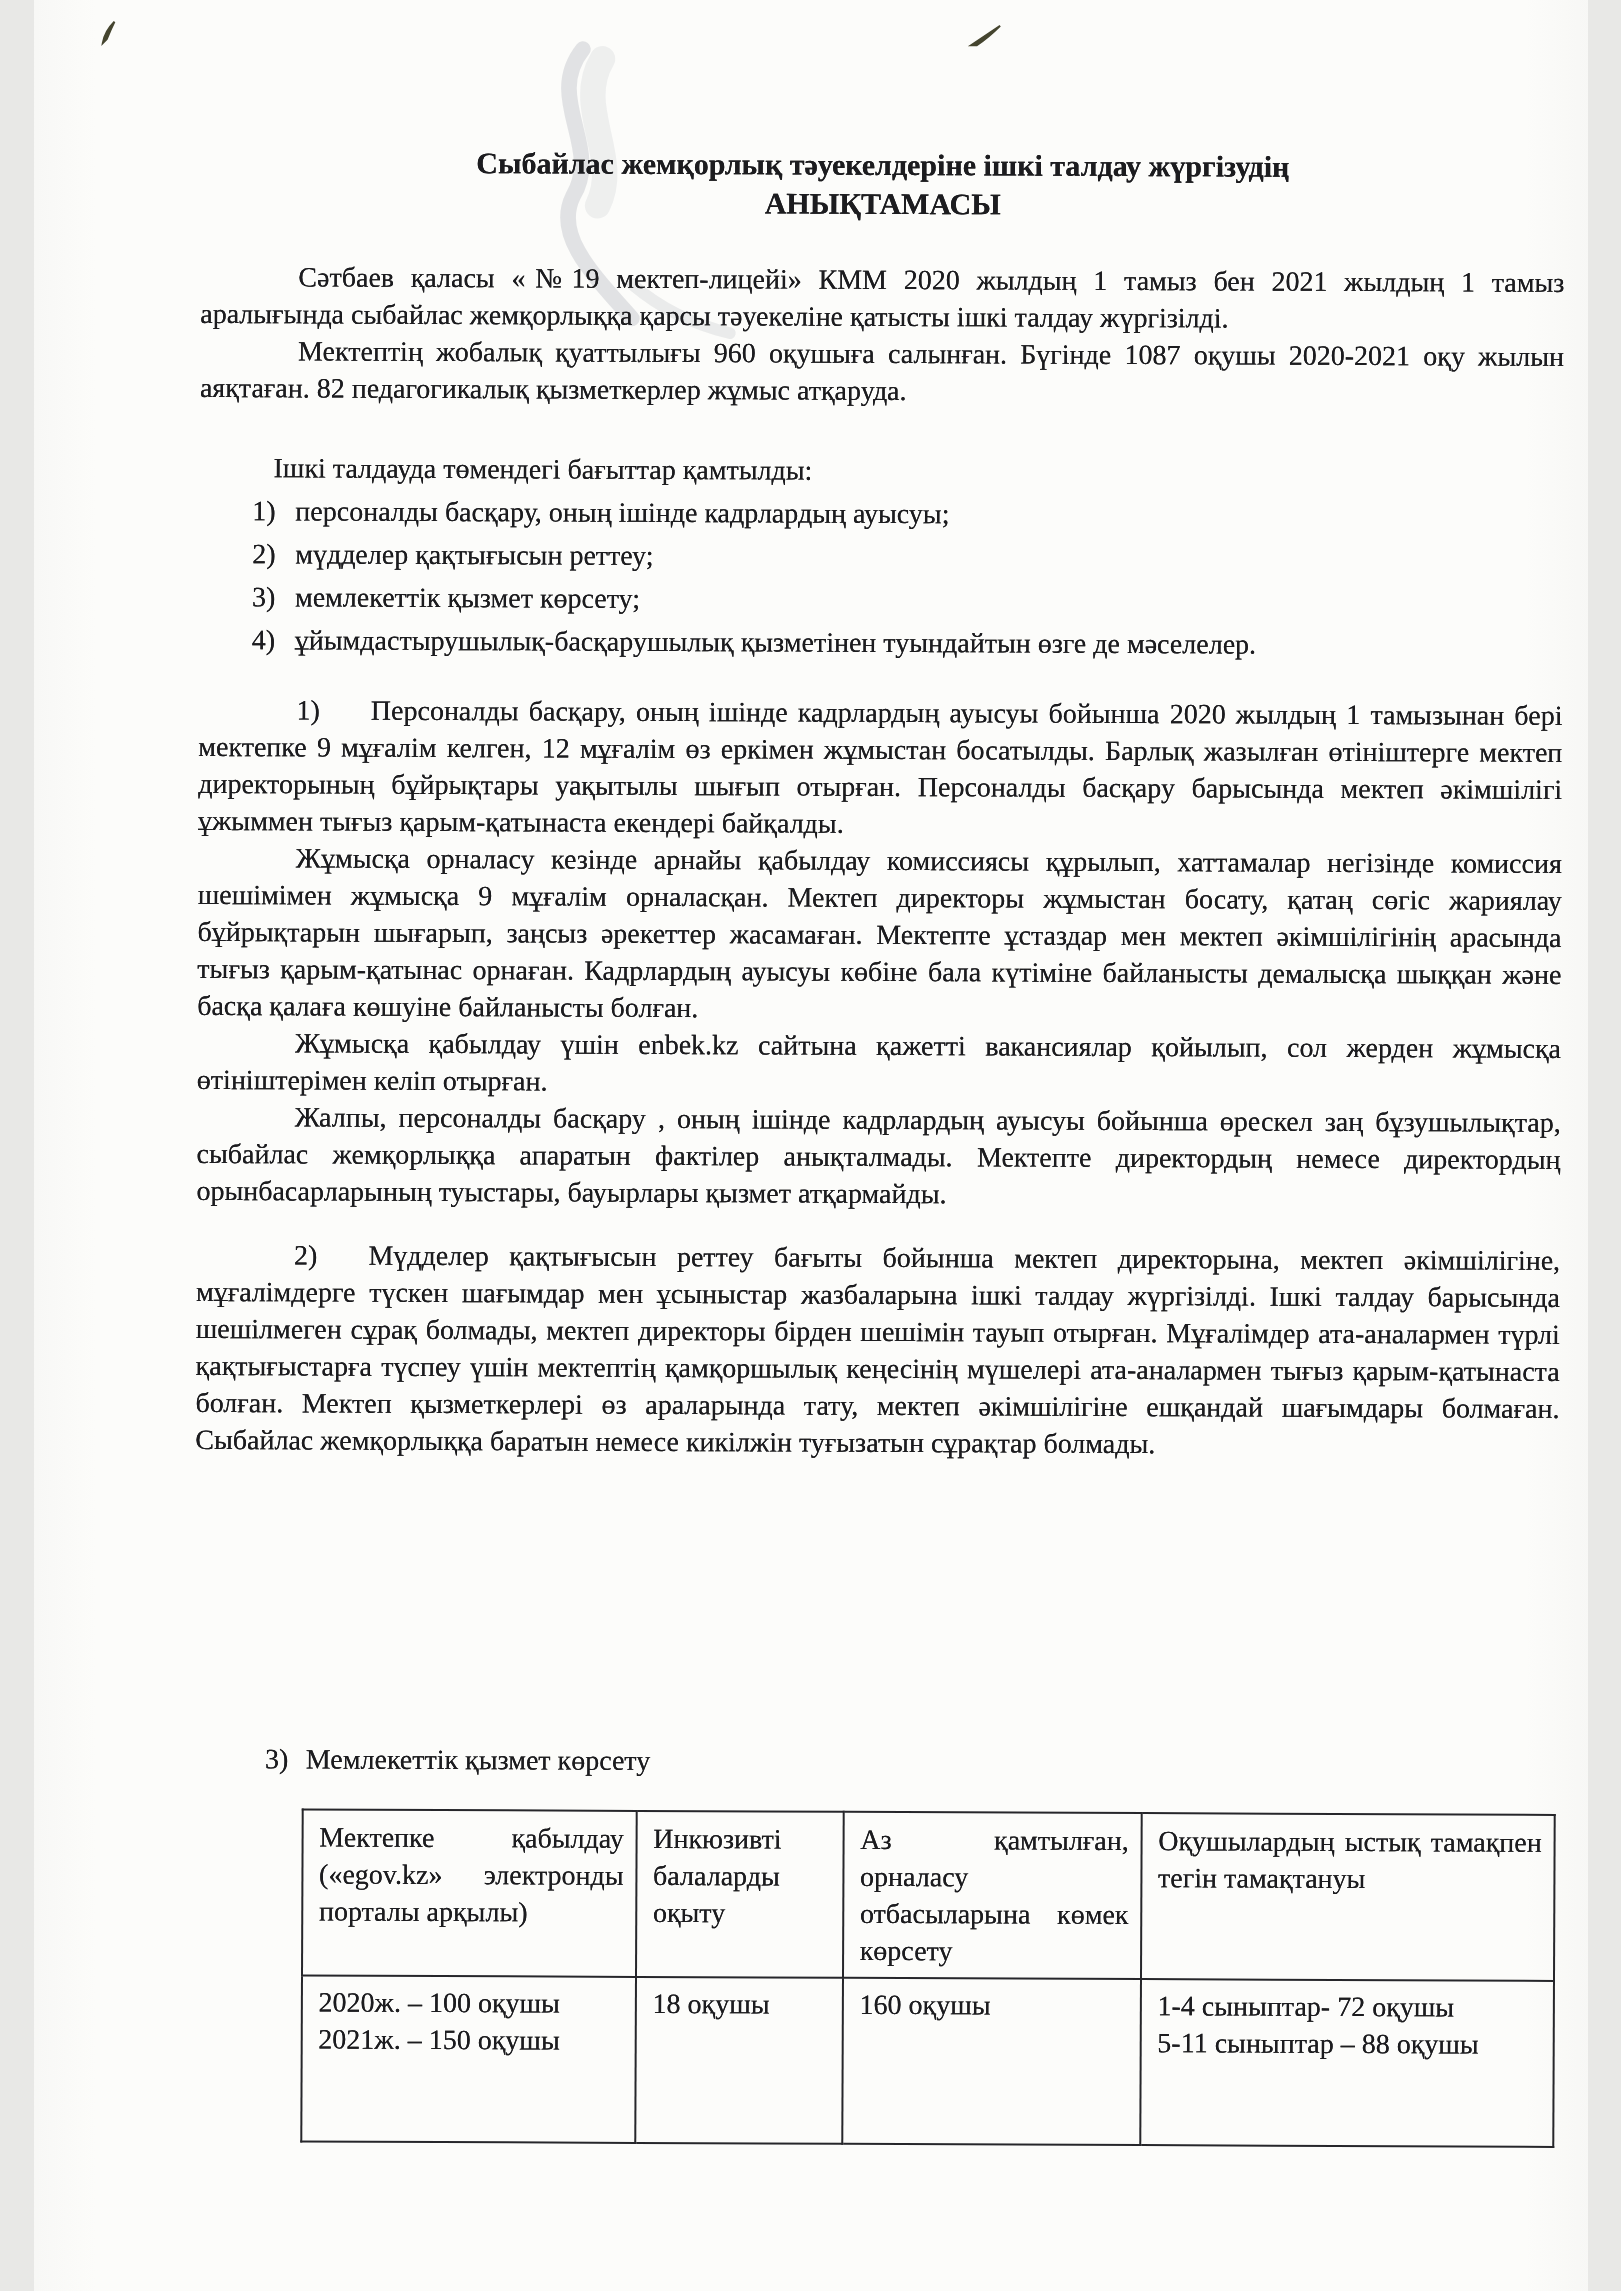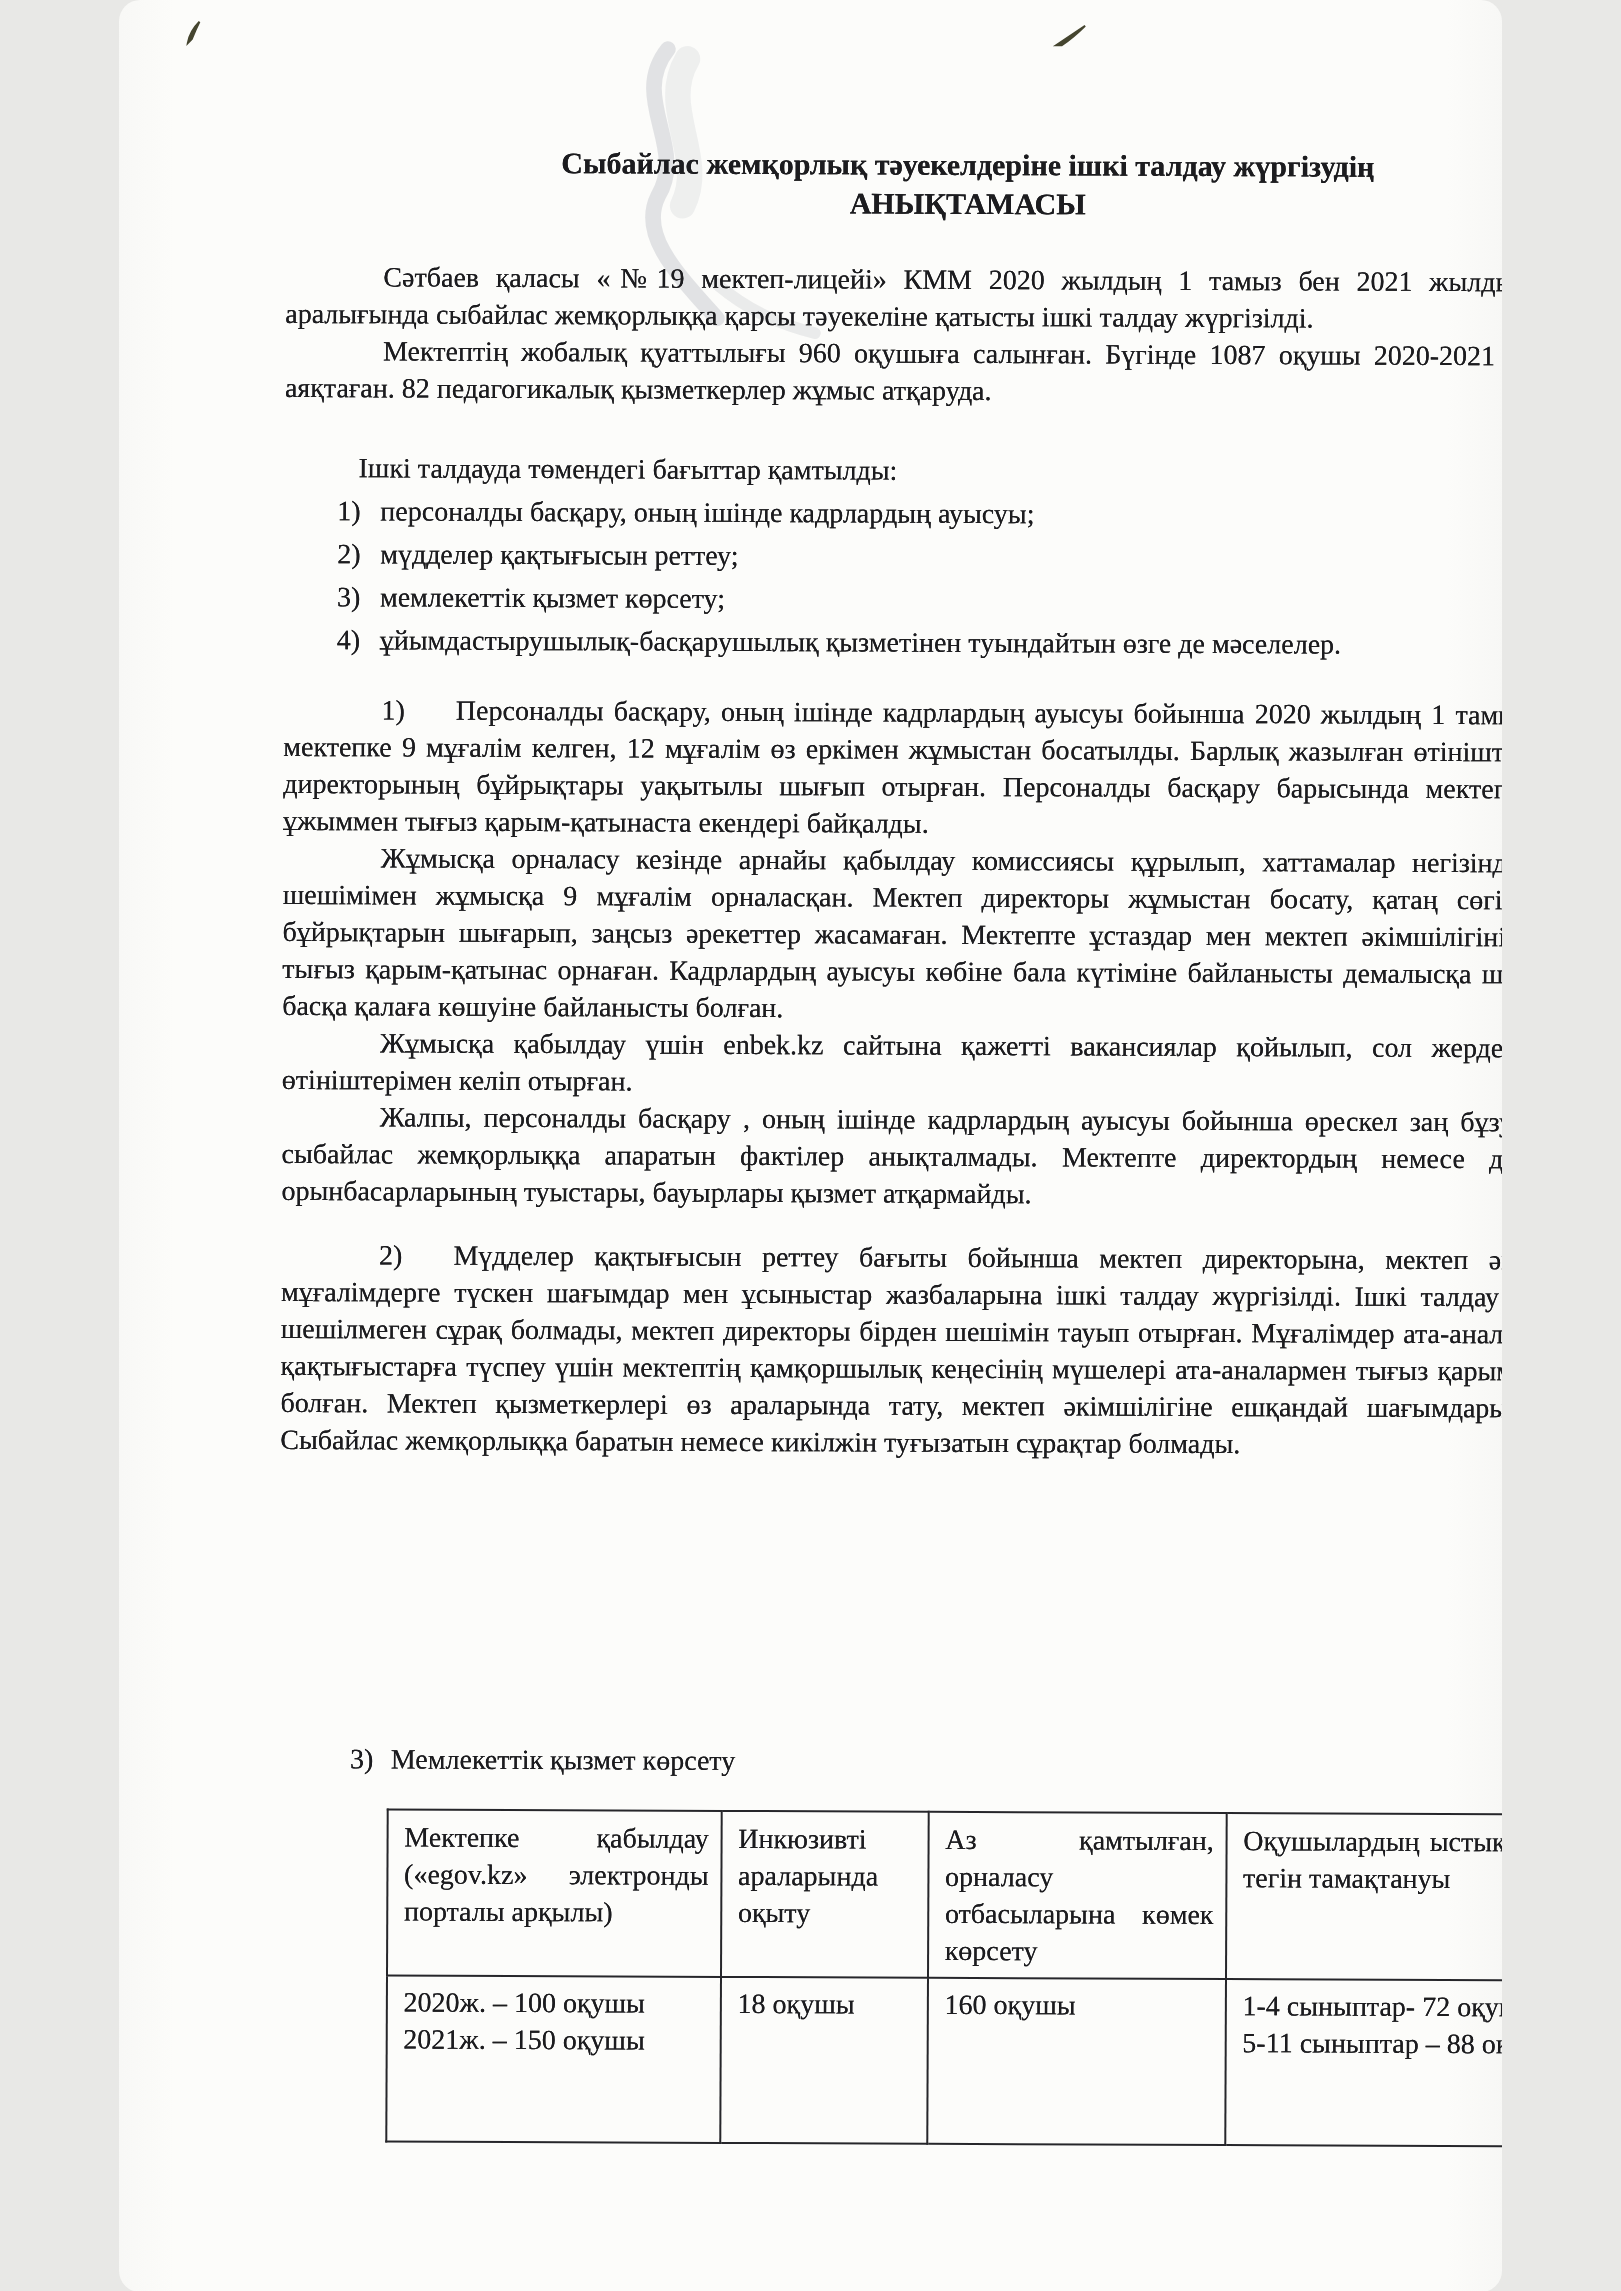--- a/index.html
+++ b/index.html
@@ -1,26 +1,25 @@
 <!DOCTYPE html>
 <html><head>
 <meta charset="utf-8">
 <style>
   html,body{margin:0;padding:0;background:#e8e8e6;}
   .page{
     position:relative;
-    width:1383px;height:2292px;
+    width:1554px;height:2292px;
     margin:0 auto;
     background:
       linear-gradient(90deg, rgba(240,240,238,.35) 0%, rgba(255,255,255,0) 4%, rgba(255,255,255,0) 96%, rgba(240,240,238,.4) 100%),
       #fcfcfa;
     overflow:hidden;
     font-family:"Liberation Serif","DejaVu Serif",serif;
     color:#1c1c1f;
-    border-radius:21px;
   }
   .content{
     position:absolute;left:167px;top:142px;width:1364px;
     transform:rotate(0.25deg);transform-origin:top left;
     font-size:28px;line-height:37px;
     text-shadow:0 0 0.5px currentColor;
   }
   .title{ text-align:center;font-weight:bold;font-size:30px;line-height:39px; }
   .bodytext{ position:absolute;left:0;top:116px;width:1364px;text-align:justify; }
   .para{ text-indent:98px;margin:0; }
@@ -121,21 +120,21 @@
     <table class="doc-table">
       <colgroup>
         <col style="width:334px">
           <col style="width:207px">
           <col style="width:298px">
           <col style="width:413px">
       </colgroup>
       <tbody>
           <tr class="hdr">
         <td>Мектепке қабылдау («egov.kz» электронды порталы арқылы)</td>
-        <td>Инкюзивті араларында оқыту</td>
+        <td>Инкюзивті балаларды оқыту</td>
         <td>Аз қамтылған, орналасу отбасыларына көмек көрсету</td>
         <td>Оқушылардың ыстық тамақпен тегін тамақтануы</td>
       </tr>
       <tr class="dat">
         <td>
           <span class="cell-line">2020ж. – 100 оқушы</span>
           <span class="cell-line">2021ж. – 150 оқушы</span>
         </td>
         <td>
           <span class="cell-line">18 оқушы</span>

